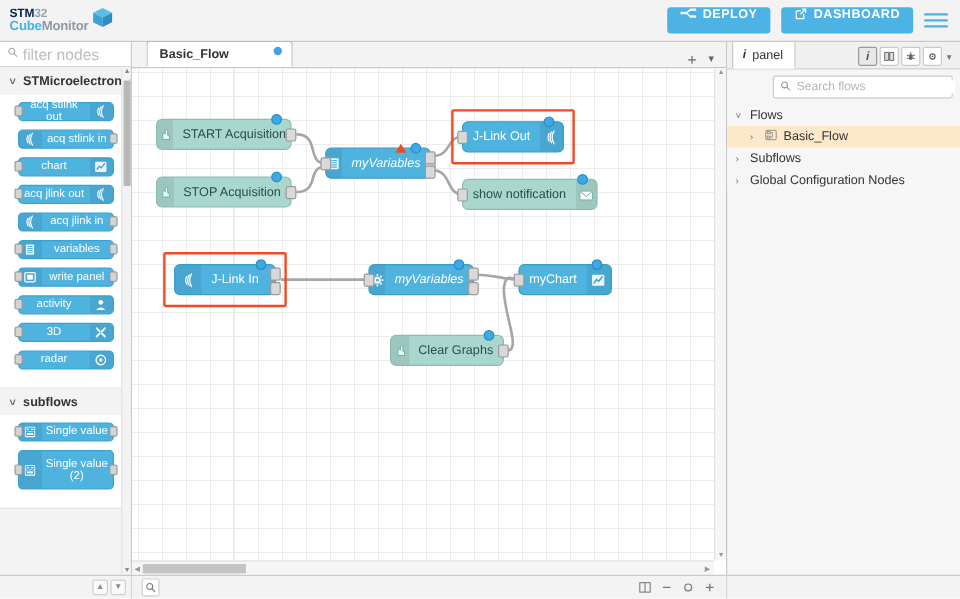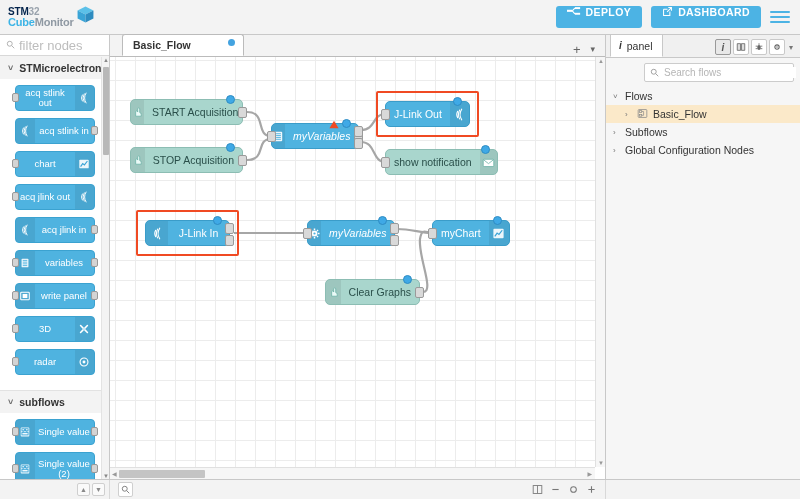--- a/index.html
+++ b/index.html
@@ -54,21 +54,21 @@
   }
   .filter-box input::placeholder { color:#bdbdbd; }
   .pal-scroll { position:absolute; top:22px; left:0; right:0; bottom:0; overflow:hidden;}
   .cat-header {
     height:22px; display:flex; align-items:center; gap:6px;
     padding-left:8px; font-size:10.5px; font-weight:bold; color:#333;
     background:#f3f3f3;
   }
   .cat-body { background:#fff; padding:6px 0 8px 0; border-bottom:1px solid #e2e2e2;}
   .pnode {
-    position:relative; margin:0 auto 7px auto; width:80px; height:26px;
+    position:relative; margin:0 auto 7px auto; width:80px; height:16px;
     background:#4fb3e0; border:1px solid #3ba2d0; border-radius:4px;
     display:flex; align-items:center; color:#fff; font-size:9.5px;
     cursor:pointer;
   }
   .pnode.tall { height:33px; }
   .pnode .lbl { flex:1; text-align:center; padding:0 2px; line-height:1.05;}
   .pnode .ic {
     width:19px; height:100%; background:rgba(0,0,0,0.07);
     display:flex; align-items:center; justify-content:center;
   }
@@ -113,21 +113,21 @@
   }
   .flow-svg { position:absolute; left:0; top:0; width:100%; height:100%; pointer-events:none;}
 
   .node {
     position:absolute; height:26px; border-radius:5px;
     display:flex; align-items:center; font-size:10.5px; cursor:pointer;
     border:1px solid rgba(0,0,0,0.22);
   }
   .node.blue  { background:#4fb3e0; border-color:#3a9cc9; color:#fff; }
   .node.green { background:#a9d6cd; border-color:#8cbdb3; color:#2a4f4a; }
-  .node .nlbl { flex:1; text-align:center; padding:0 8px; white-space:nowrap; }
+  .node .nlbl { flex:1; padding:0 8px; white-space:nowrap; }
   .node .nic {
     width:22px; height:100%; display:flex; align-items:center; justify-content:center;
     background:rgba(0,0,0,0.07);
   }
   .node .nic.left { border-radius:4px 0 0 4px; }
   .node .nic.right{ border-radius:0 4px 4px 0; }
   .node.italic .nlbl { font-style:italic; }
   .nport {
     position:absolute; width:9px; height:11px; background:#d9d9d9;
     border:1px solid #9a9a9a; border-radius:2px;
@@ -353,20 +353,30 @@
               <svg width="12" height="12" viewBox="0 0 14 14">
                 <rect x="2" y="2.5" width="10" height="9" rx="1" fill="none" stroke="#ffffff" stroke-width="1.2"></rect>
                 <rect x="4.2" y="4.6" width="5.6" height="4.8" fill="#ffffff"></rect>
               </svg>
             </span>
             <span class="lbl">write panel</span>
             <span class="port in"></span>
             <span class="port out"></span>
           </div>
           <div class="pnode">
+            <span class="lbl">activity</span>
+            <span class="ic right">
+              <svg width="12" height="12" viewBox="0 0 14 14">
+                <circle cx="7" cy="4.6" r="2.3" fill="#ffffff"></circle>
+                <path d="M2.6 12 Q7 7.2 11.4 12z" fill="#ffffff"></path>
+              </svg>
+            </span>
+            <span class="port in"></span>
+          </div>
+          <div class="pnode">
             <span class="lbl">3D</span>
             <span class="ic right">
               <svg width="12" height="12" viewBox="0 0 14 14">
                 <g stroke="#ffffff" stroke-width="1.8" stroke-linecap="round">
                   <path d="M3 3 L6 6 M11 3 L8 6 M3 11 L6 8 M11 11 L8 8"></path>
                 </g>
               </svg>
             </span>
             <span class="port in"></span>
           </div>

